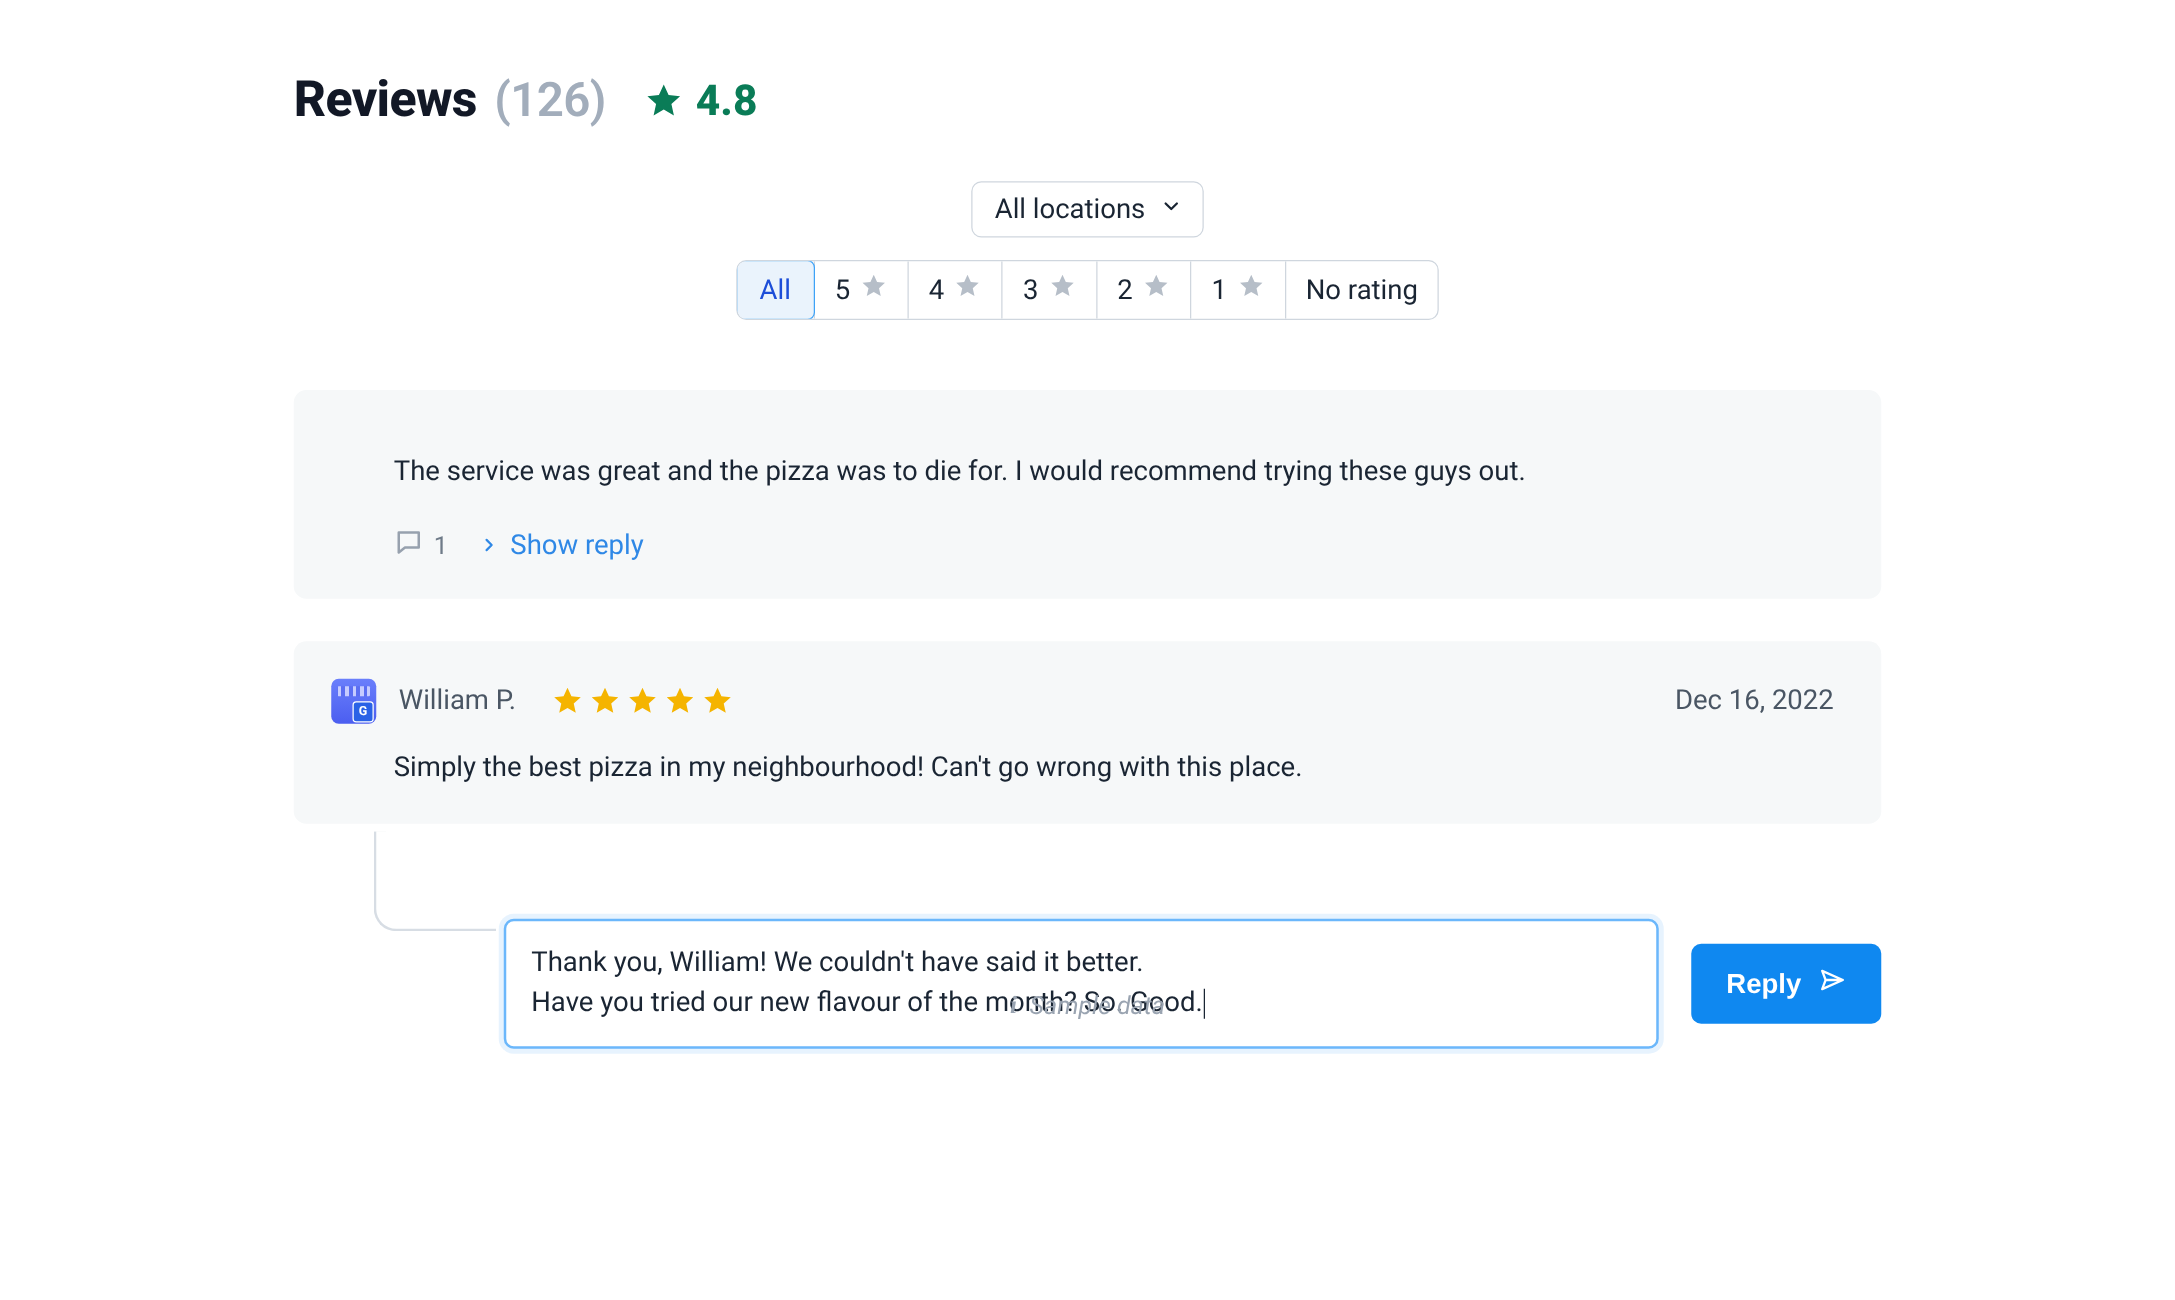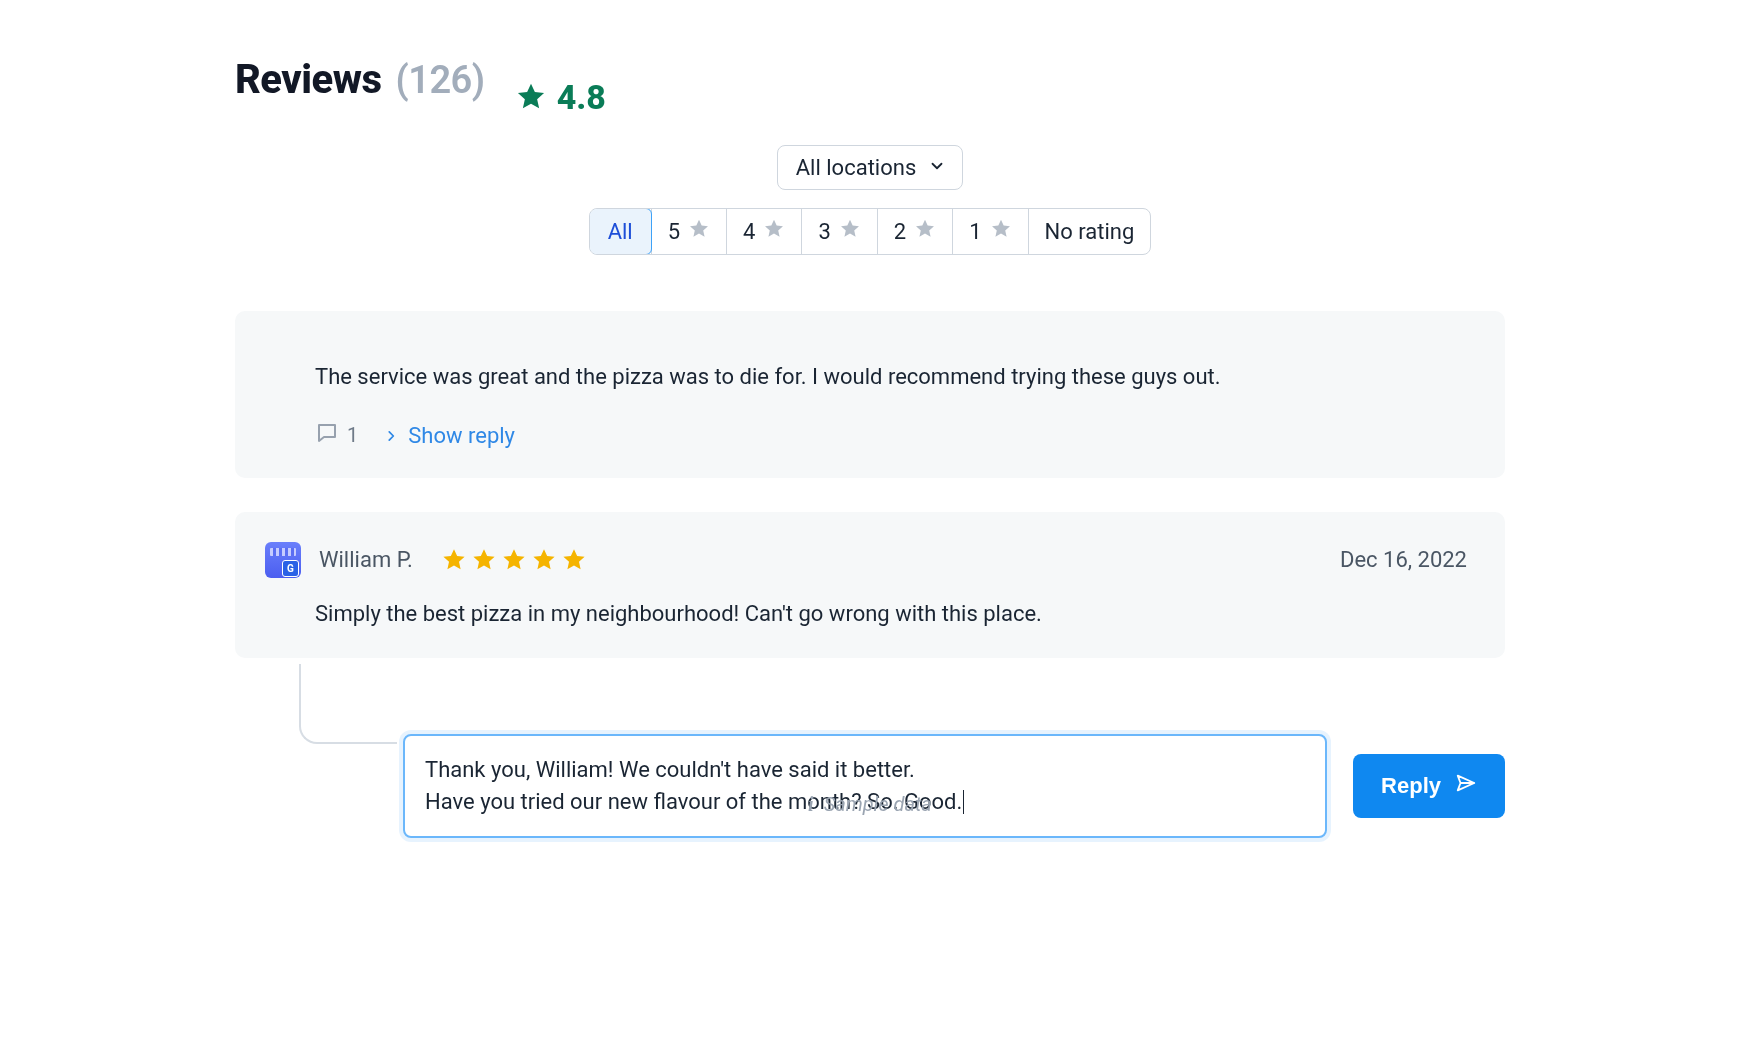--- a/index.html
+++ b/index.html
@@ -41,21 +41,21 @@
     font-weight: 600;
     color: #a2adbb;
     letter-spacing: -0.5px;
   }
   .avg-block {
     display: inline-flex;
     align-items: center;
     gap: 10px;
     margin-left: 16px;
     position: relative;
-    top: 20px;
+    top: 4px;
   }
   .avg-star svg { display: block; }
   .avg-value {
     font-size: 34px;
     font-weight: 800;
     color: #0a7c57;
   }
 
   .filters-row {
     margin-top: 42px;

